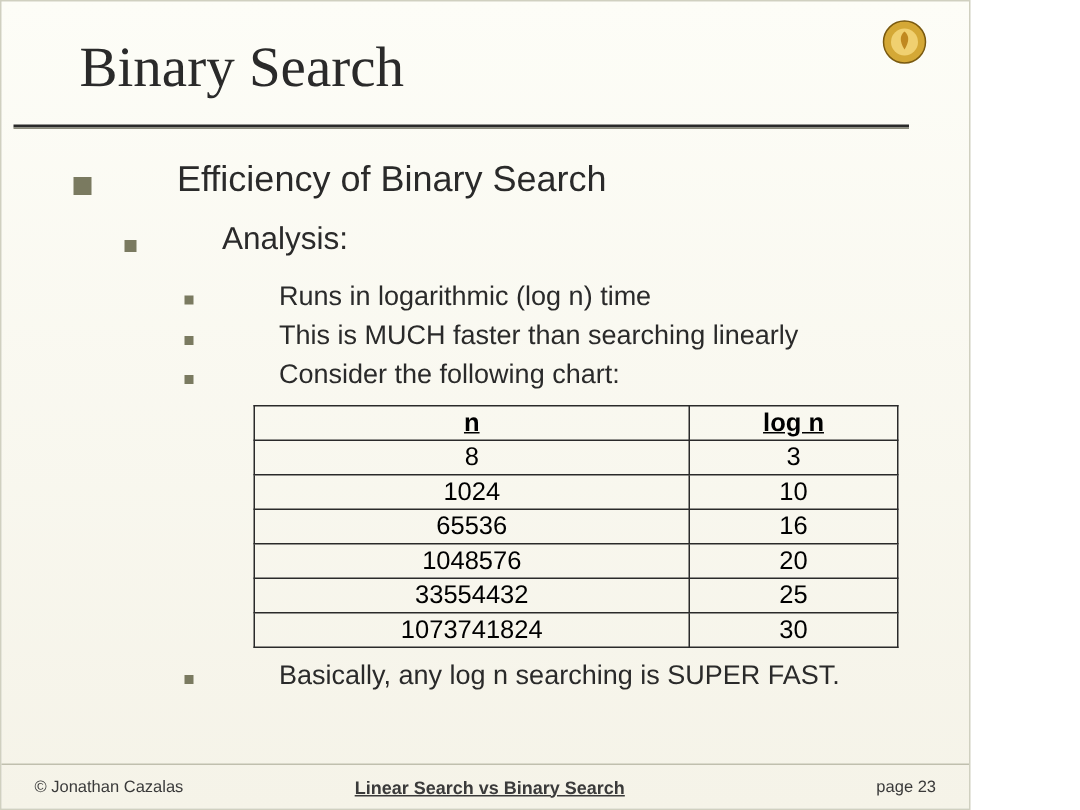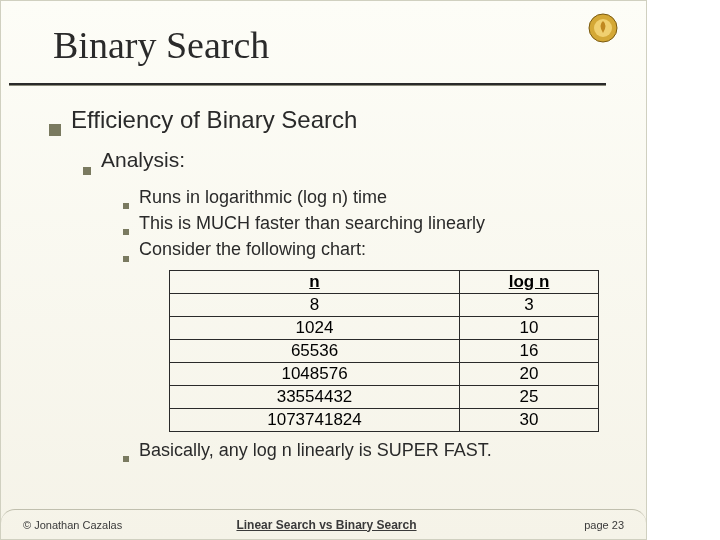--- a/index.html
+++ b/index.html
@@ -14,38 +14,37 @@
   .title { font-family: "Times New Roman", serif; font-size: 38px; color: #2a2a2a; font-weight: normal; }
   .rule {
     height: 0; border-top: 2px solid #2a2a2a; border-bottom: 1px solid #8a8a7a;
     margin: 8px 40px 0 8px;
   }
   .logo {
     position: absolute; top: 10px; right: 26px;
     width: 34px; height: 34px;
   }
   .content { padding: 18px 50px 0 48px; }
-  .bullet { display: flex; align-items: flex-end; line-height: 1.35; }
+  .bullet { display: flex; align-items: center; line-height: 1.35; gap: 47px; }
   .sq { width: 12px; height: 12px; background: #7a7a60; margin-top: 7px; margin-right: 10px; flex-shrink: 0; }
   .sq.sm { width: 8px; height: 8px; margin-top: 7px; }
   .sq.xs { width: 6px; height: 6px; margin-top: 7px; }
   .lvl1 { font-size: 24px; color: #2a2a2a; margin-bottom: 10px; }
   .lvl2 { font-size: 21px; color: #2a2a2a; margin-left: 34px; margin-bottom: 10px; }
   .lvl3 { font-size: 18px; color: #2a2a2a; margin-left: 74px; margin-bottom: 2px; }
   .tbl-wrap { margin: 8px 0 6px 120px; width: 430px; }
   table { border-collapse: collapse; width: 100%; font-size: 17px; }
   th, td { border: 1px solid #2a2a2a; text-align: center; padding: 1px 4px; font-weight: normal; }
   th { font-weight: bold; text-decoration: underline; }
   .footer {
     position: absolute; bottom: 0; left: 0; right: 0; height: 30px;
     display: flex; align-items: center; justify-content: space-between;
     padding: 0 22px;
     font-size: 11px; color: #3a3a3a;
     border-top: 1px solid #c0bfae;
-    border-radius: 14px;
   }
   .footer-center { position: absolute; left: 6px; right: 0; text-align: center; font-weight: bold; text-decoration: underline; font-size: 12px; }
   .footer-left, .footer-right { position: relative; z-index: 2; }
 </style>
 </head>
 <body>
 
 <div class="slide">
 
   <div class="logo">
@@ -116,21 +115,21 @@
         <tr>
           <td>1073741824</td>
           <td>30</td>
         </tr>
       </tbody>
         </table>
     </div>
 
     <div class="bullet lvl3">
       <span class="sq xs"></span>
-      <span>Basically, any log n linearly is SUPER FAST.</span>
+      <span>Basically, any log n searching is SUPER FAST.</span>
     </div>
 
   </div>
 
   <div class="footer">
     <span class="footer-left">© Jonathan Cazalas</span>
     <span class="footer-center">Linear Search vs Binary Search</span>
     <span class="footer-right">page 23</span>
   </div>
 

